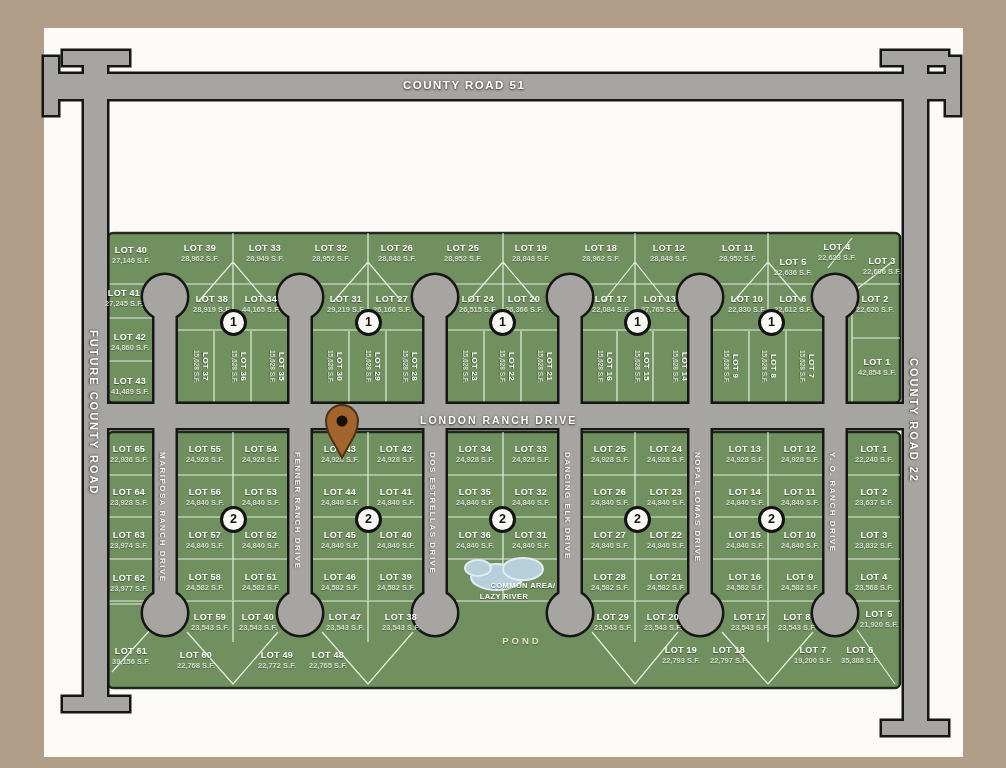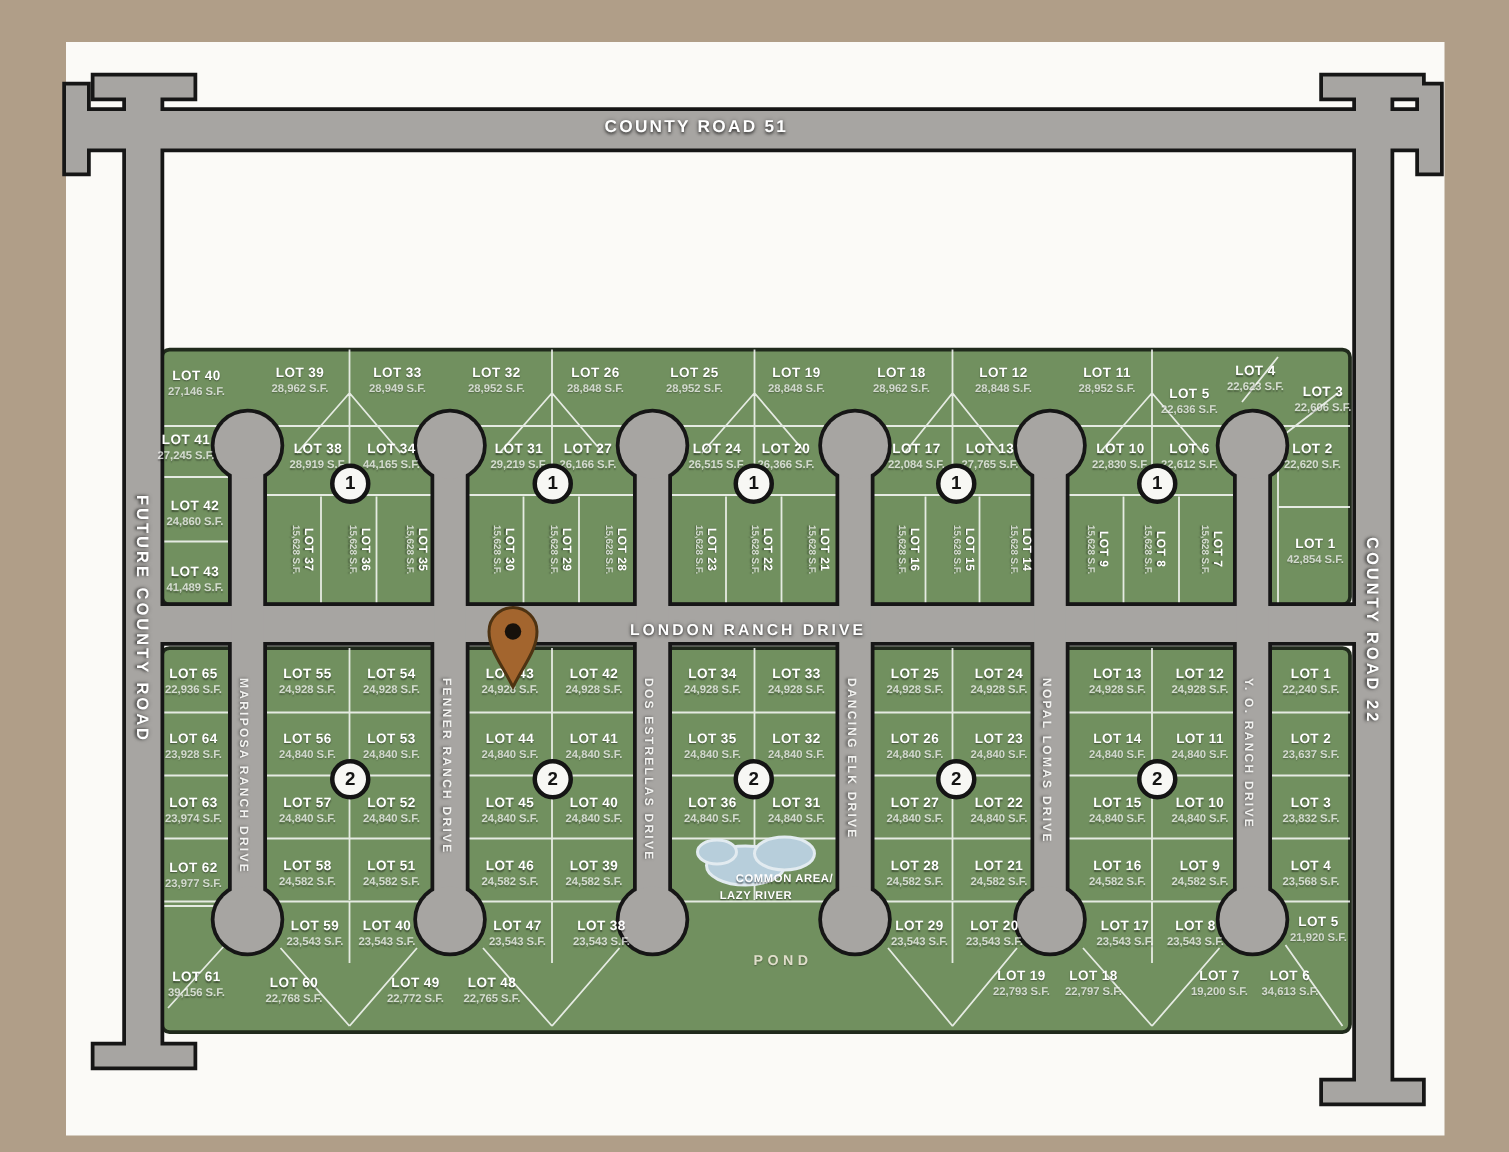--- a/index.html
+++ b/index.html
@@ -554,21 +554,21 @@
       <div class="lot" style="left: 689px; top: 645px;">
         <div class="lot-n">LOT 18</div>
         <div class="lot-s">22,797 S.F.</div>
       </div>
       <div class="lot" style="left: 773px; top: 645px;">
         <div class="lot-n">LOT 7</div>
         <div class="lot-s">19,200 S.F.</div>
       </div>
       <div class="lot" style="left: 820px; top: 645px;">
         <div class="lot-n">LOT 6</div>
-        <div class="lot-s">34,613 S.F.</div>
+        <div class="lot-s">35,388 S.F.</div>
       </div>
       <div class="drive-label" style="left: 158px; top: 452px;">MARIPOSA RANCH DRIVE</div>
       <div class="drive-label" style="left: 293px; top: 452px;">FENNER RANCH DRIVE</div>
       <div class="drive-label" style="left: 428px; top: 452px;">DOS ESTRELLAS DRIVE</div>
       <div class="drive-label" style="left: 563px; top: 452px;">DANCING ELK DRIVE</div>
       <div class="drive-label" style="left: 693px; top: 452px;">NOPAL LOMAS DRIVE</div>
       <div class="drive-label" style="left: 828px; top: 452px;">Y. O. RANCH DRIVE</div>
       <div class="badge" style="left: 220px; top: 309px;">1</div>
       <div class="badge" style="left: 355px; top: 309px;">1</div>
       <div class="badge" style="left: 489px; top: 309px;">1</div>

